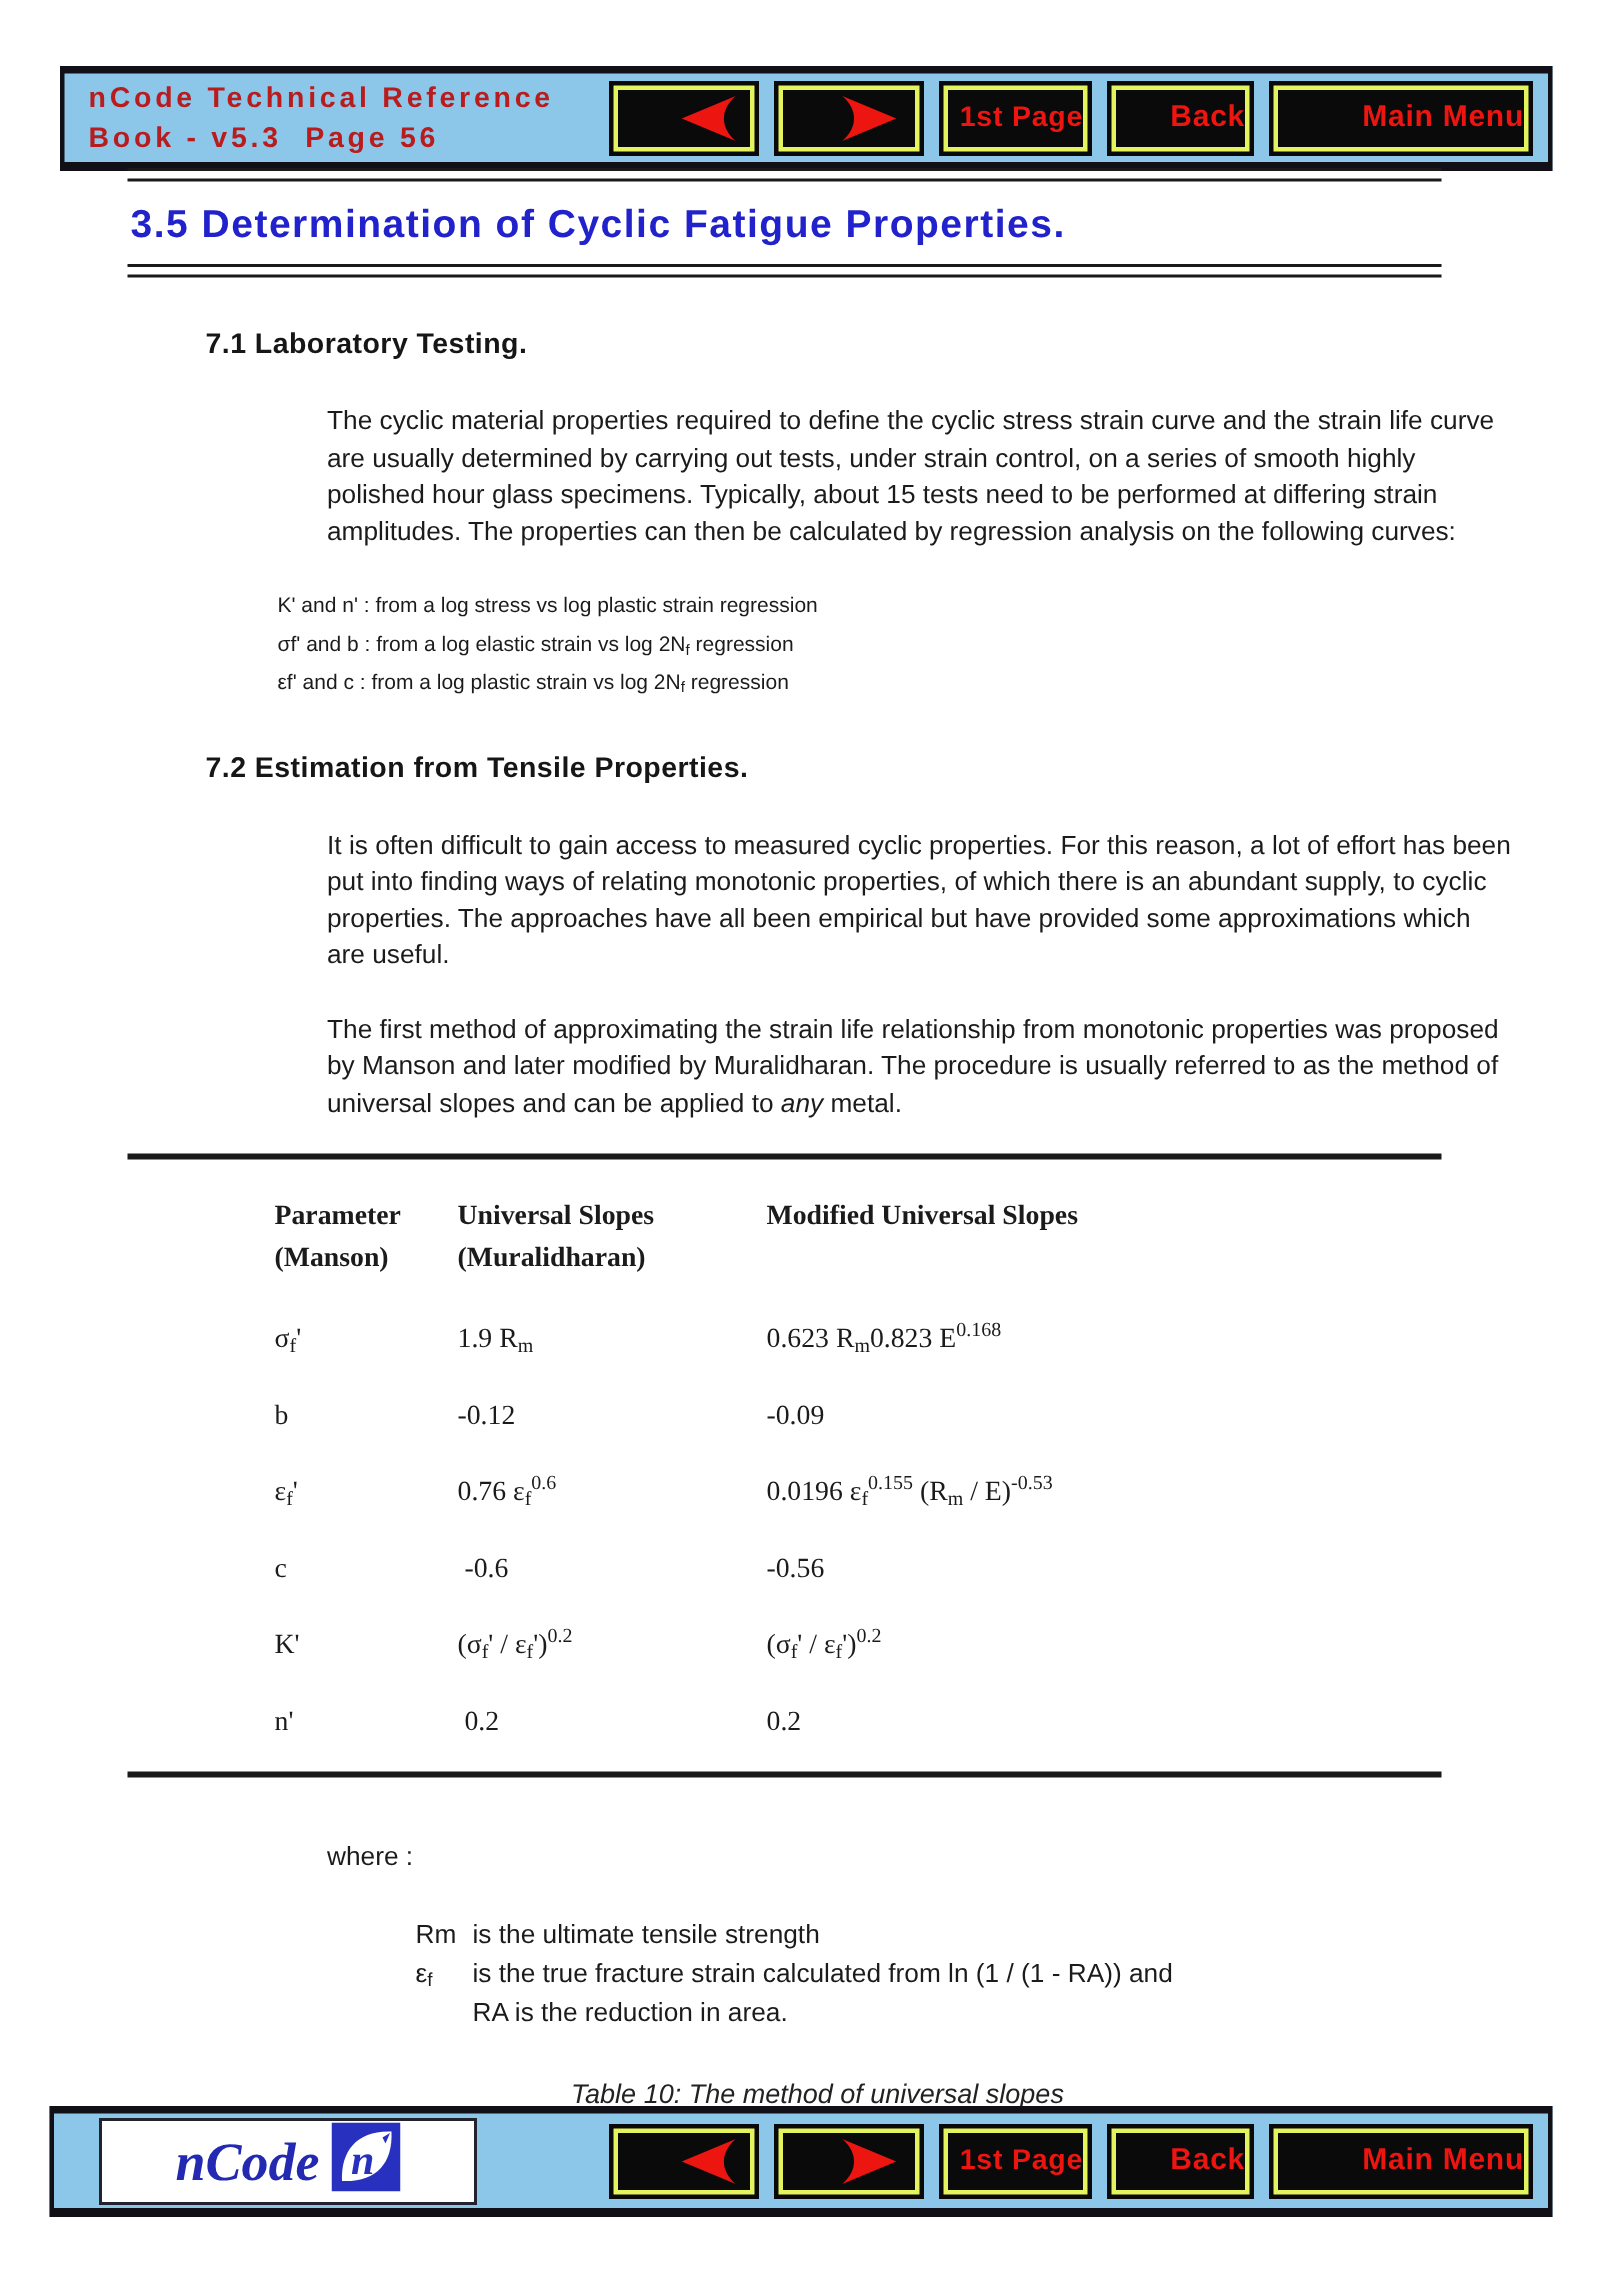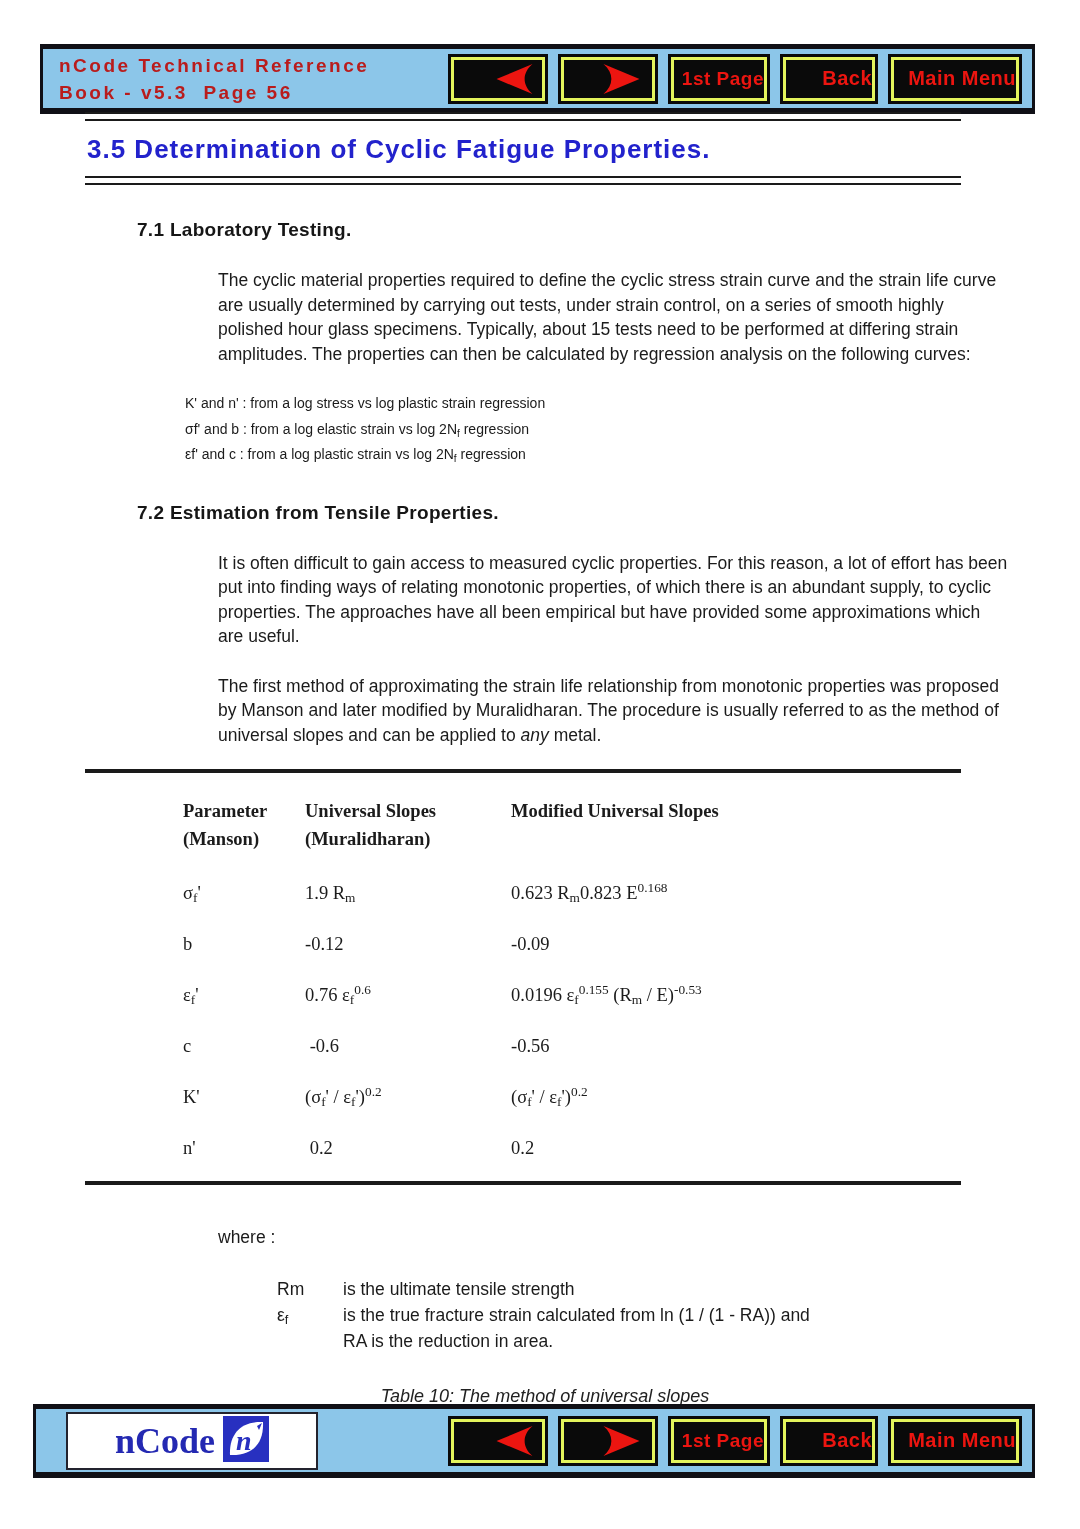--- a/index.html
+++ b/index.html
@@ -16,28 +16,28 @@
   .bar-title{margin-left:16px;font-weight:bold;font-size:19px;line-height:27px;
              letter-spacing:2.5px;color:#b91c1c;white-space:pre;}
   .btn-row{margin-left:auto;margin-right:13px;display:flex;gap:16px;align-items:center;}
   .navbtn{background:#0a0a0a;border:3px solid #e4f45c;box-shadow:0 0 0 3px #0a0a0a;
           height:44px;display:flex;align-items:center;justify-content:flex-end;
           box-sizing:border-box;cursor:pointer;color:#ec1510;font-weight:bold;
           font-size:20px;font-family:"Liberation Sans",sans-serif;letter-spacing:0.5px;}
   .btn-arrow{width:94px;}
   .btn-first{width:96px;font-size:19px;}
   .btn-back{width:92px;padding-left:32px;}
-  .btn-main{width:128px;}
+  .btn-main{width:170px;}
   .navbtn svg{display:block;}
 
   
   .logo-box{margin-left:30px;width:252px;height:58px;background:#ffffff;
             border:2px solid #23232e;display:flex;align-items:center;
             justify-content:center;gap:8px;box-sizing:border-box;}
-  .logo-text{font-family:"Liberation Serif","DejaVu Serif",serif;
+  .logo-text{font-family:"Liberation Serif","DejaVu Serif",serif;font-style:italic;
              font-weight:bold;font-size:36px;color:#2429b2;line-height:1;}
   .logo-mark{display:block;}
 
   
   #main{position:absolute;top:112px;left:85px;width:920px;}
   .rule-double{height:9px;border-top:2px solid #1a1a1a;border-bottom:2px solid #1a1a1a;width:876px;box-sizing:border-box;}
   .doc-title{font-size:26px;font-weight:bold;color:#2222cc;letter-spacing:1px;margin:13px 0 11px 2px;}
   .h2{font-size:19px;font-weight:bold;letter-spacing:0.3px;margin:34px 0 27px 52px;color:#161616;}
   .para{margin:0 0 0 133px;width:792px;font-size:17.5px;line-height:24.5px;}
   .para + .para{margin-top:25px;}
@@ -52,21 +52,21 @@
   .thead{margin-top:24px;font-weight:bold;line-height:28px;}
   .trow{margin-top:30px;}
   .trow .cell{white-space:pre-wrap;}
   sub,sup{line-height:0;font-size:72%;}
   sub{vertical-align:-0.25em;}
   sup{vertical-align:0.55em;}
 
   
   .where-label{margin:42px 0 0 133px;font-size:17.5px;}
   .where-defs{margin:28px 0 0 192px;font-size:17.5px;line-height:26px;}
-  .where-row{display:grid;grid-template-columns:38px auto;gap:28px;}
+  .where-row{display:grid;grid-template-columns:38px auto;}
 
   .caption{margin-top:32px;width:920px;text-align:center;font-style:italic;font-size:18px;color:#222;}
 </style>
 </head>
 <body>
 
 <div id="top-bar" class="navbar">
   <div class="bar-title"><div>nCode Technical Reference</div><div>Book - v5.3  Page 56</div></div>
   <div class="btn-row">
     <div class="navbtn btn-arrow">

